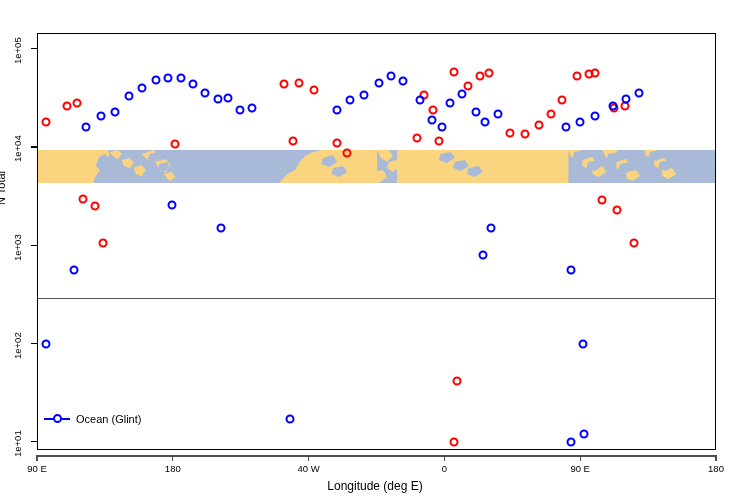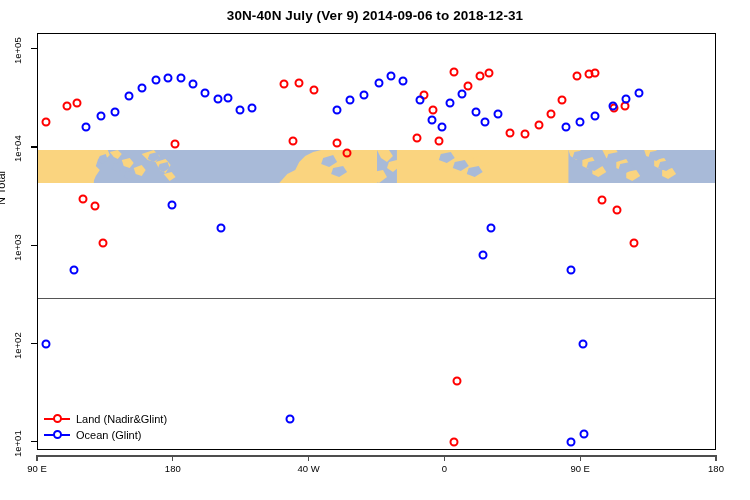--- a/index.html
+++ b/index.html
@@ -179,21 +179,20 @@
     font-size: 11px;
     color: #000000;
     white-space: nowrap;
   }
 </style>
 </head>
 <body>
 
 <div id="root">
 
-  <div id="chart-title">30N-40N July (Ver 9)   2014-09-06 to 2018-12-31</div>
 
   <div id="plot-frame">
     <div id="plot-inner">
       <div class="map-band" id="map-band" style="top: 116px; height: 33px;">
         <svg viewBox="0 0 679 33" preserveAspectRatio="none">
           <rect x="0" y="0" width="679" height="33" fill="#a8bad8"></rect>
           <g fill="#fad47f">
             <rect x="0" y="0" width="56" height="33"></rect>
             <path d="M56,0 L70,0 L72,5 L68,9 L64,6 L60,10 L58,16 L62,20 L58,26 L55,33 L0,33 L0,0 Z"></path>
             <path d="M72,2 L80,0 L84,4 L80,9 L76,7 Z"></path>
@@ -349,29 +348,23 @@
       <div class="xtick-text" style="left: 172.8px;">180</div>
       <div class="xtick-mark" style="left: 307.9px;"></div>
       <div class="xtick-text" style="left: 308.6px;">40 W</div>
       <div class="xtick-mark" style="left: 443.7px;"></div>
       <div class="xtick-text" style="left: 444.4px;">0</div>
       <div class="xtick-mark" style="left: 579.5px;"></div>
       <div class="xtick-text" style="left: 580.2px;">90 E</div>
       <div class="xtick-mark" style="left: 715.3px;"></div>
       <div class="xtick-text" style="left: 716px;">180</div>
     </div>
+  <div id="x-axis-label">Longitude (deg E)</div>
 
   <div id="legend">
-    <div class="legend-row">
-      <span class="legend-key">
-        <span class="key-line" style="background:#ff0000"></span>
-        <span class="key-dot" style="border-color:#ff0000"></span>
-      </span>
-      <span class="legend-label">Land (Nadir&amp;Glint)</span>
-    </div>
     <div class="legend-row">
       <span class="legend-key">
         <span class="key-line" style="background:#0000ff"></span>
         <span class="key-dot" style="border-color:#0000ff"></span>
       </span>
       <span class="legend-label">Ocean (Glint)</span>
     </div>
   </div>
 
 </div>

